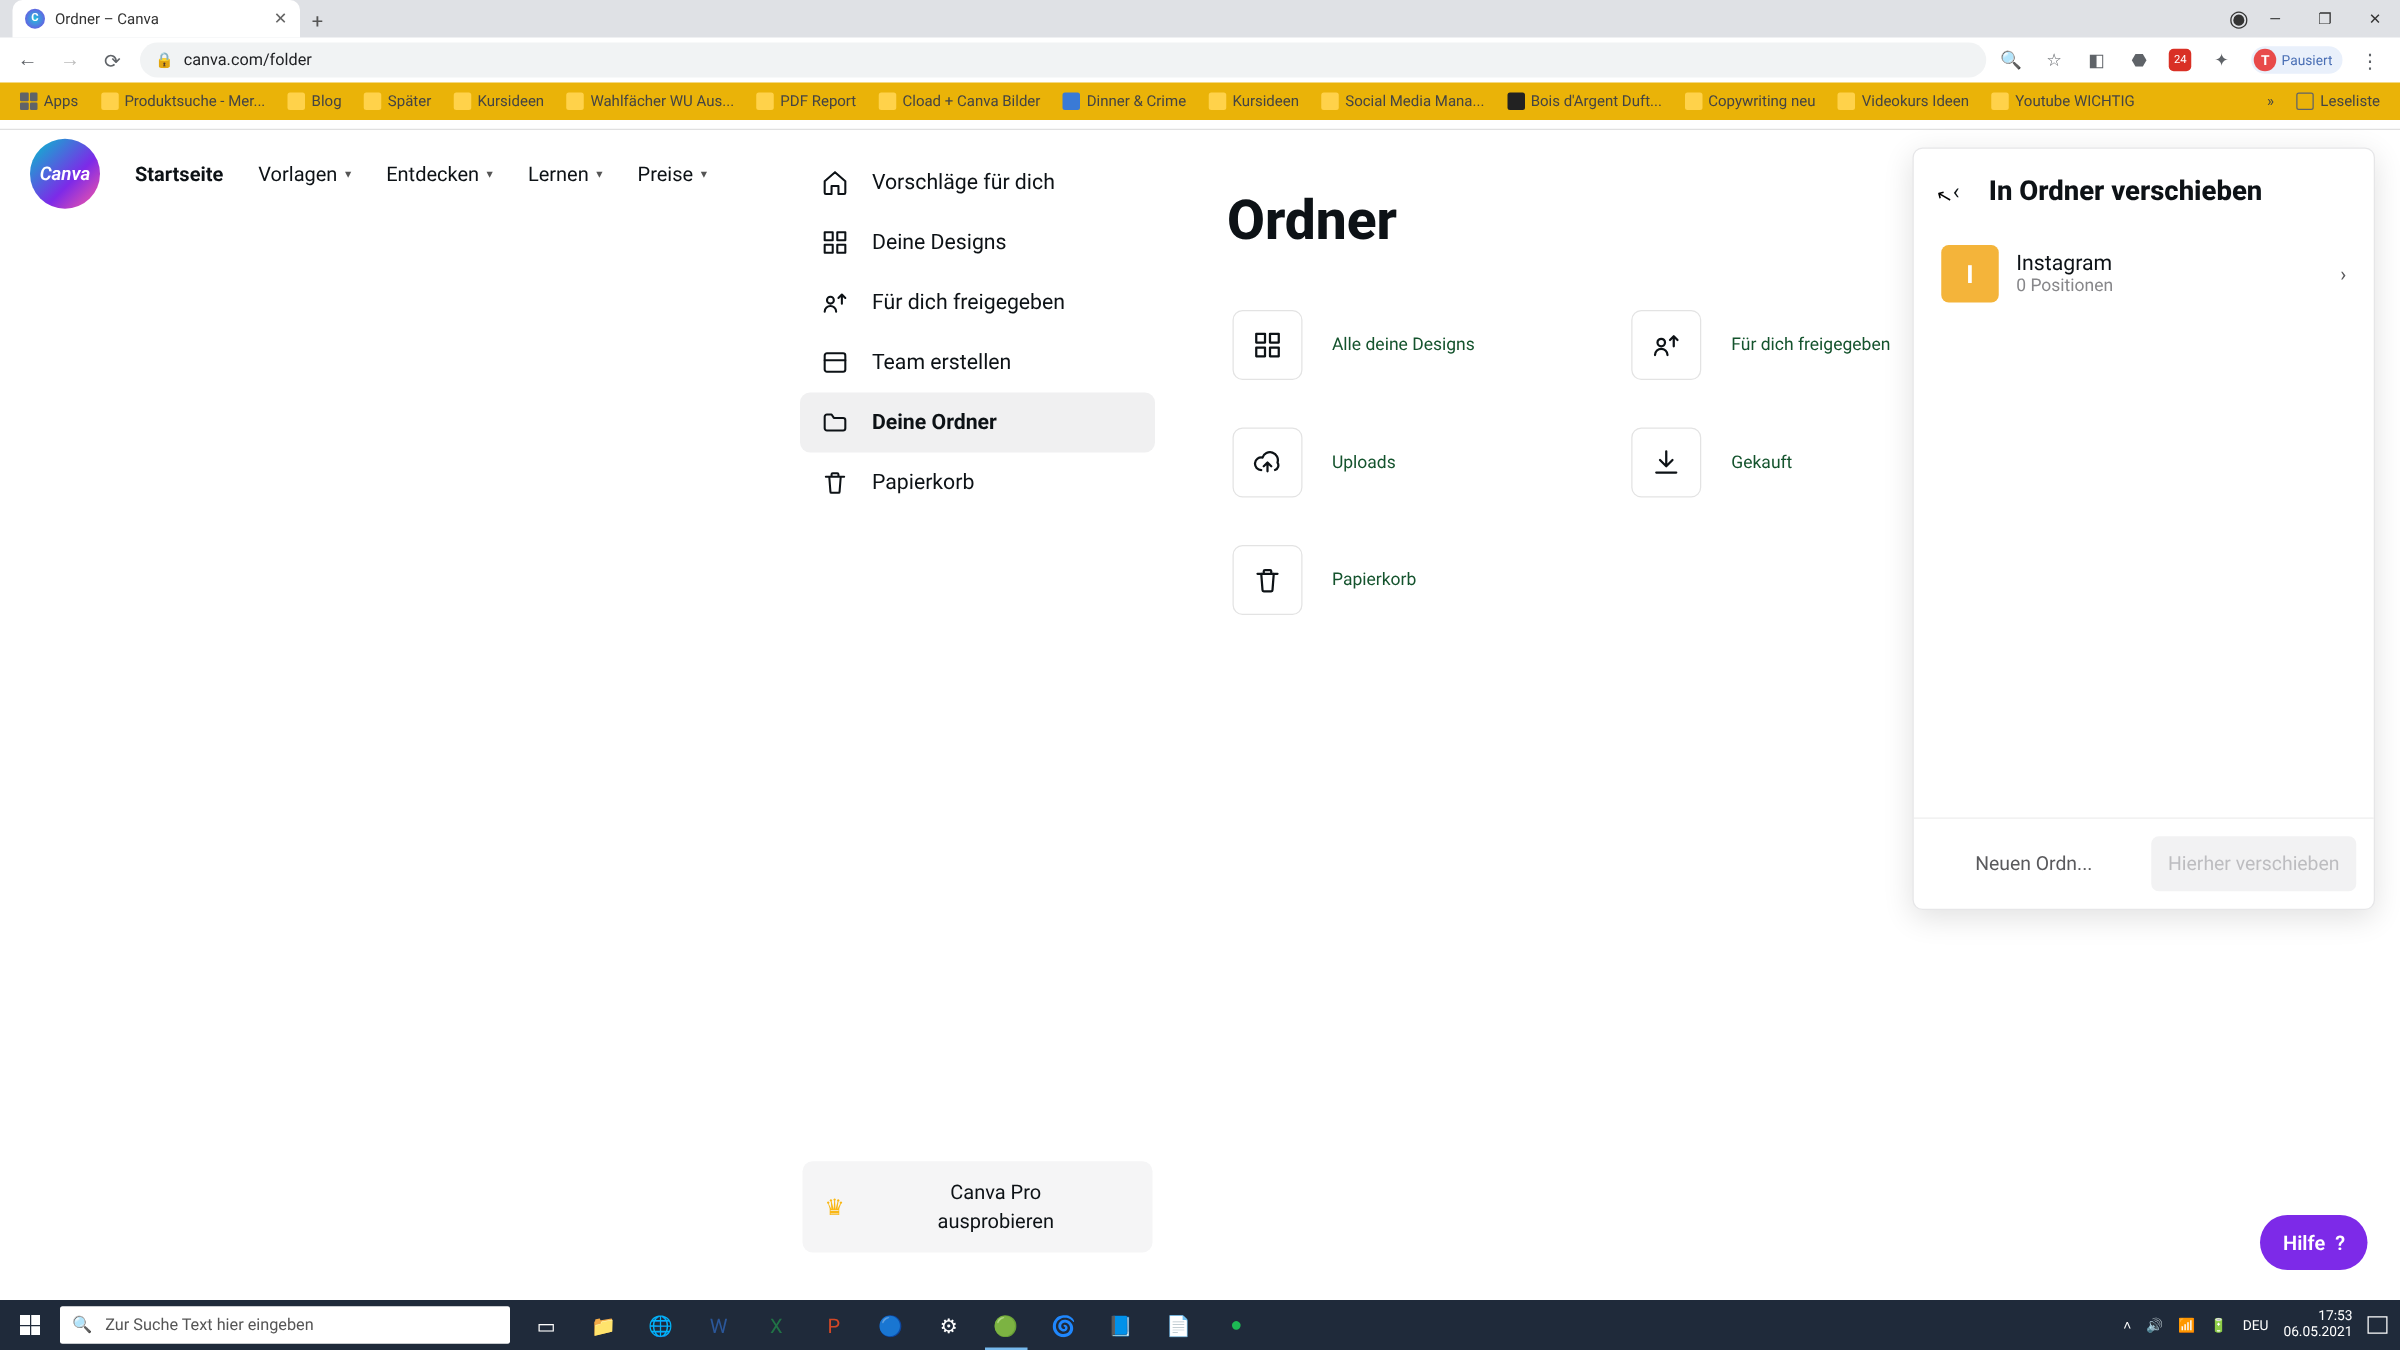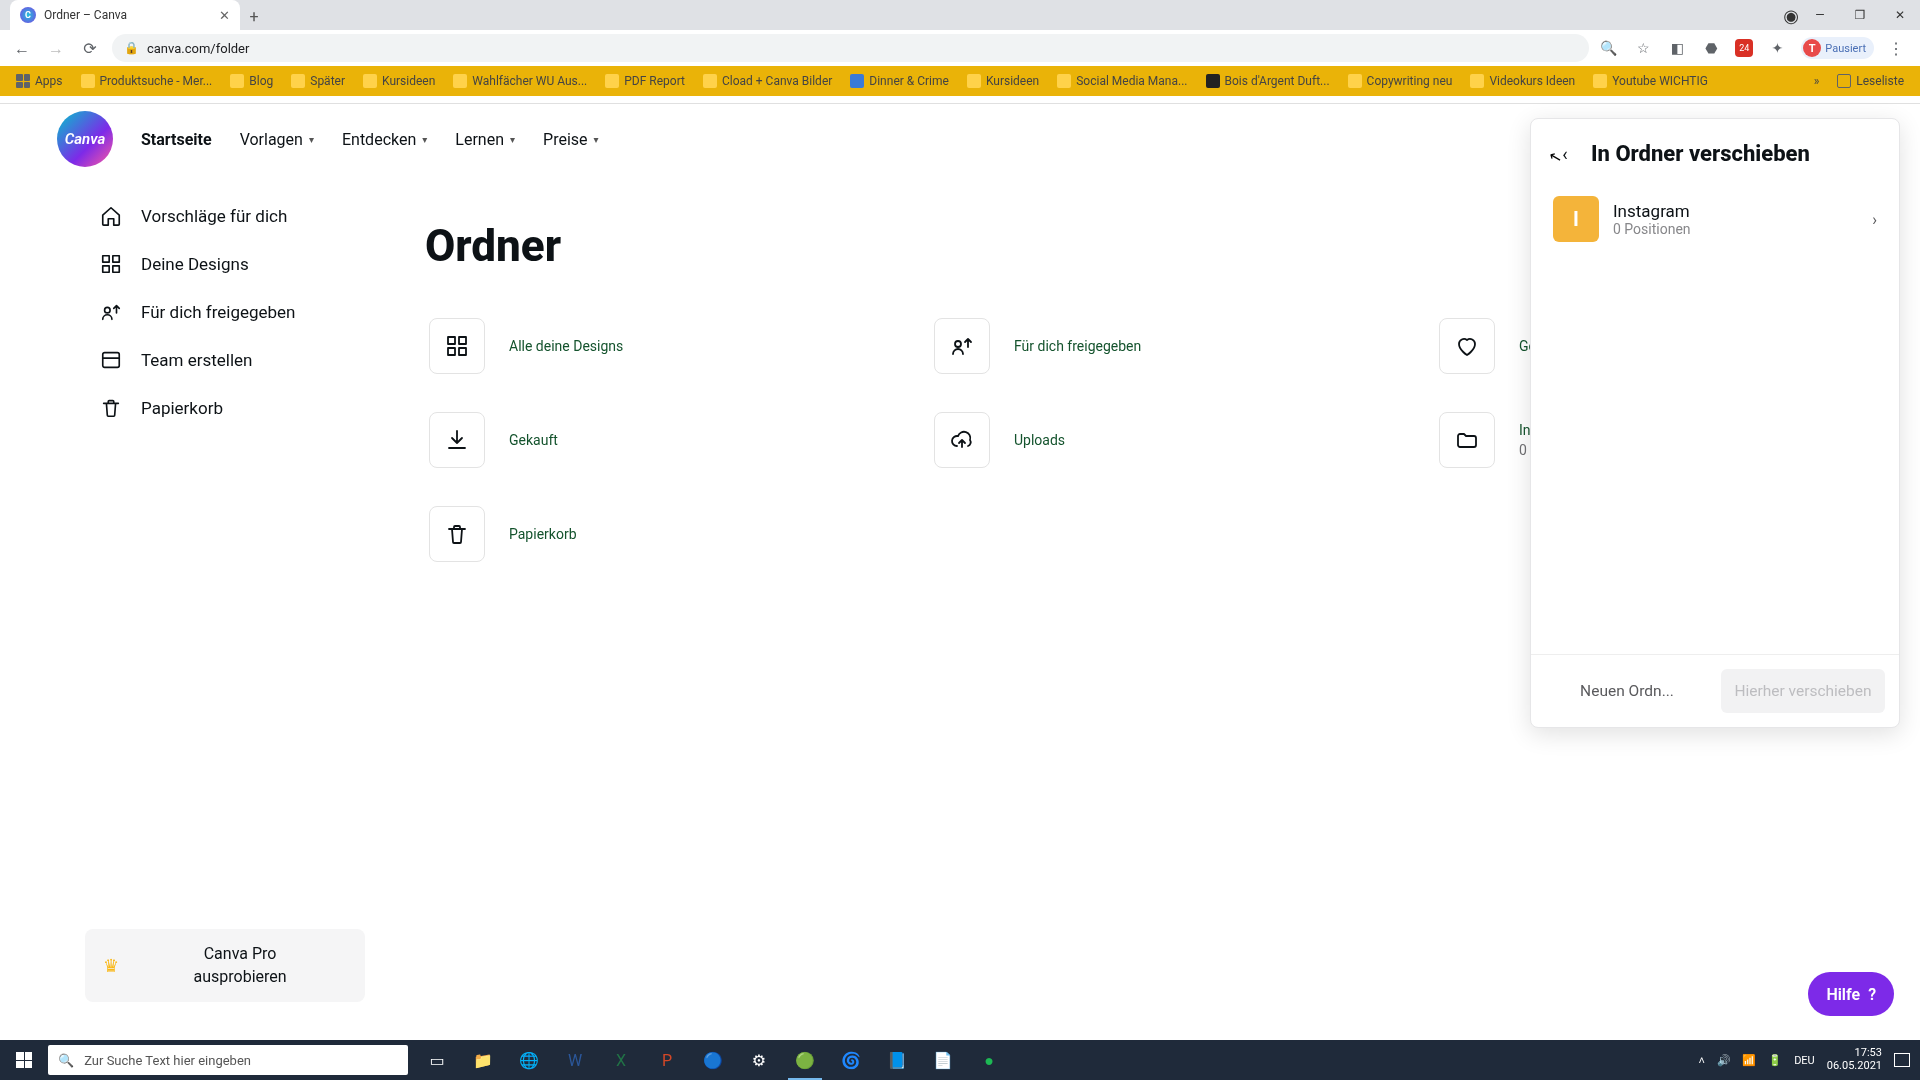--- a/index.html
+++ b/index.html
@@ -31,21 +31,21 @@
 
   .bookmark-bar { height: 30px; display:flex; align-items:center; padding: 0 10px; gap: 6px; background:#eab308; font-size:12px; color:#444; }
   .bm-item { display:flex; align-items:center; gap:5px; padding:3px 6px; border-radius:4px; white-space:nowrap; max-width:160px; overflow:hidden; text-overflow:ellipsis; }
   .bm-fav { width:14px; height:14px; background:#ffd24a; border-radius:2px; flex-shrink:0; }
   .bm-apps { width:14px; height:14px; display:grid; grid-template-columns:1fr 1fr; grid-template-rows:1fr 1fr; gap:1px;}
   .bm-apps div{ background:#5f6368; border-radius:1px;}
   .bm-spacer { flex:1; }
   .bm-readlist { width:14px; height:14px; border:1.5px solid #5f6368; border-radius:2px; }
 
   
-  .app { position: relative; height: calc(1080px - 104px - 40px); background:#fff; display:flex; flex-direction:column;padding-left:33px; }
+  .app { position: relative; height: calc(1080px - 104px - 40px); background:#fff; display:flex; flex-direction:row; }
   .canva-header { height: 70px; display:flex; align-items:center; padding: 0 24px; gap: 28px; }
   .canva-logo { width:56px; height:56px; border-radius:50%; background: linear-gradient(135deg,#01c4cc 0%, #7d2ae8 60%, #ff5ba0 100%); display:flex; align-items:center; justify-content:center; color:#fff; font-style:italic; font-weight:600; font-size:15px; }
   .nav-item { font-size:16px; color:#0d1216; display:flex; align-items:center; gap:6px; }
   .nav-item.active { font-weight:700; }
   .nav-caret { font-size:10px; color:#555; }
 
   .app-body { flex:1; display:flex; }
   .sidebar { width: 320px; padding: 18px 18px; display:flex; flex-direction:column;margin-left:32px; }
   .side-item { display:flex; align-items:center; gap:18px; padding: 12px 16px; border-radius:8px; font-size:17px; color:#0d1216; }
   .side-item.active { background:#f0f0f1; font-weight:700; }
@@ -275,20 +275,28 @@
       </div>
       <div class="side-item">
         <span class="side-ic">
             <svg viewBox="0 0 24 24">
               <rect x="3" y="4" width="18" height="16" rx="2"></rect>
               <path d="M3 10h18"></path>
             </svg>
           </span>
         <span>Team erstellen</span>
       </div>
+      <div class="side-item active">
+        <span class="side-ic">
+            <svg viewBox="0 0 24 24">
+              <path d="M3 7a2 2 0 0 1 2-2h4l2 3h8a2 2 0 0 1 2 2v7a2 2 0 0 1-2 2H5a2 2 0 0 1-2-2z"></path>
+            </svg>
+          </span>
+        <span>Deine Ordner</span>
+      </div>
       <div class="side-item">
         <span class="side-ic">
             <svg viewBox="0 0 24 24">
               <path d="M4 7h16M9 7V5a1 1 0 0 1 1-1h4a1 1 0 0 1 1 1v2m2 0l-1 13a1 1 0 0 1-1 1H9a1 1 0 0 1-1-1L7 7"></path>
             </svg>
           </span>
         <span>Papierkorb</span>
       </div>
       <div class="sidebar-spacer"></div>
       <div class="pro-card">
@@ -328,33 +336,33 @@
           <div class="folder-ic">
               <svg viewBox="0 0 24 24">
                 <path d="M12 21s-8-5-8-11a5 5 0 0 1 8-4 5 5 0 0 1 8 4c0 6-8 11-8 11z"></path>
               </svg>
             </div>
           <div class="folder-label">Gefällt</div>
         </div>
         <div class="folder-card">
           <div class="folder-ic">
               <svg viewBox="0 0 24 24">
-                <path d="M12 3v12m0 0l-5-5m5 5l5-5M4 20h16"></path>
-              </svg>
-            </div>
-          <div class="folder-label">Gekauft</div>
-        </div>
-        <div class="folder-card">
-          <div class="folder-ic">
-              <svg viewBox="0 0 24 24">
                 <path d="M7 18a5 5 0 1 1 1-9.9A6 6 0 0 1 20 12a4 4 0 0 1-2 6"></path>
                 <path d="M12 12v7m0-7l-3 3m3-3l3 3"></path>
               </svg>
             </div>
           <div class="folder-label">Uploads</div>
+        </div>
+        <div class="folder-card">
+          <div class="folder-ic">
+              <svg viewBox="0 0 24 24">
+                <path d="M12 3v12m0 0l-5-5m5 5l5-5M4 20h16"></path>
+              </svg>
+            </div>
+          <div class="folder-label">Gekauft</div>
         </div>
         <div class="folder-card">
           <div class="folder-ic">
               <svg viewBox="0 0 24 24">
                 <path d="M3 8a2 2 0 0 1 2-2h4l2 2h8a2 2 0 0 1 2 2v7a2 2 0 0 1-2 2H5a2 2 0 0 1-2-2z"></path>
               </svg>
             </div>
           <div>
             <div class="folder-label">Instagra</div>
             <div class="folder-sub">0 Elemen</div>

